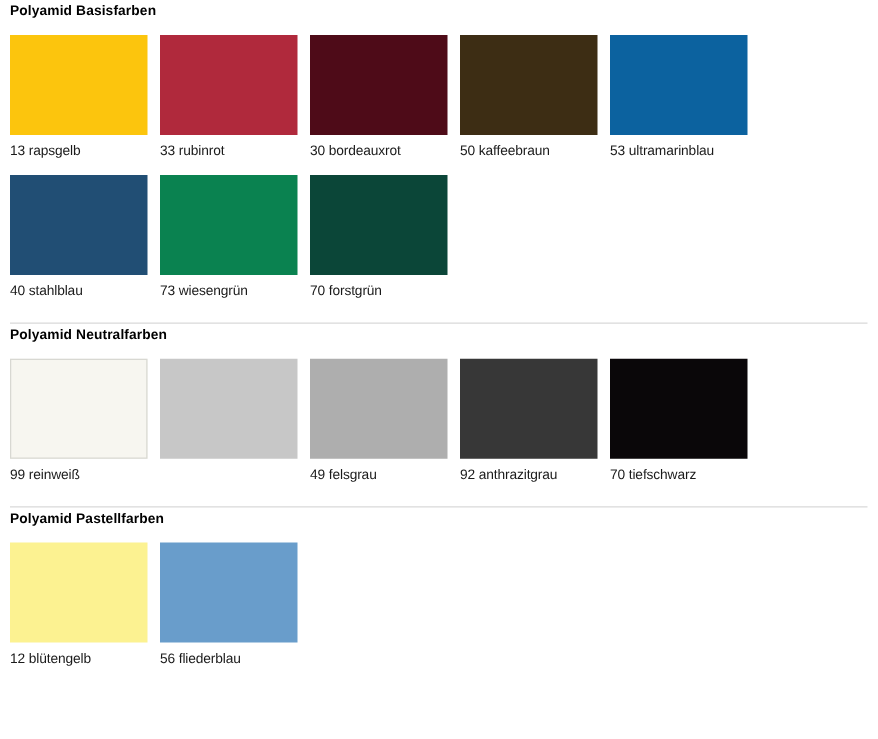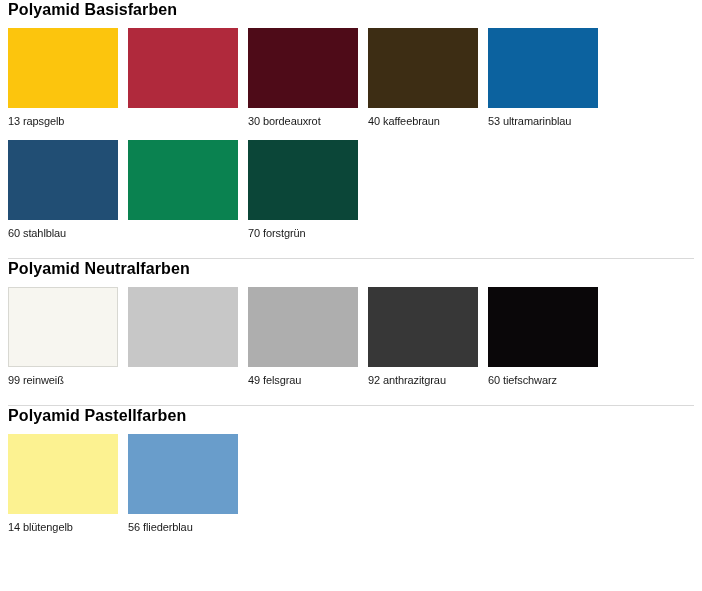--- a/index.html
+++ b/index.html
@@ -19,21 +19,21 @@
     position: relative;
     width: 702px;
     height: 591px;
     box-sizing: border-box;
     padding: 0 0 0 0;
   }
   .section {
     padding: 0 8px 0 8px;
   }
   .section-title {
-    font-size: 16px;
+    font-size: 11px;
     font-weight: bold;
     line-height: 13px;
     color: #000000;
     margin: 0;
     padding: 3px 0 0 0;
     letter-spacing: 0.1px;
   }
   .swatch-grid {
     display: flex;
     flex-wrap: wrap;
@@ -85,44 +85,46 @@
     <div class="section-title">Polyamid Basisfarben</div>
     <div class="swatch-grid">
 
       <div class="swatch-cell">
         <span class="swatch-chip" style="background-color: rgb(252, 197, 13);"></span>
         <div class="swatch-label">13 rapsgelb</div>
       </div>
 
       <div class="swatch-cell">
         <span class="swatch-chip" style="background-color: rgb(176, 41, 60);"></span>
+        <div class="swatch-label">33 rubinrot</div>
       </div>
 
       <div class="swatch-cell">
         <span class="swatch-chip" style="background-color: rgb(78, 11, 24);"></span>
         <div class="swatch-label">30 bordeauxrot</div>
       </div>
 
       <div class="swatch-cell">
         <span class="swatch-chip" style="background-color: rgb(61, 45, 20);"></span>
-        <div class="swatch-label">40 kaffeebraun</div>
+        <div class="swatch-label">50 kaffeebraun</div>
       </div>
 
       <div class="swatch-cell">
         <span class="swatch-chip" style="background-color: rgb(12, 98, 159);"></span>
         <div class="swatch-label">53 ultramarinblau</div>
       </div>
 
       <div class="swatch-cell">
         <span class="swatch-chip" style="background-color: rgb(33, 78, 116);"></span>
-        <div class="swatch-label">60 stahlblau</div>
+        <div class="swatch-label">40 stahlblau</div>
       </div>
 
       <div class="swatch-cell">
         <span class="swatch-chip" style="background-color: rgb(10, 130, 80);"></span>
+        <div class="swatch-label">73 wiesengrün</div>
       </div>
 
       <div class="swatch-cell">
         <span class="swatch-chip" style="background-color: rgb(11, 70, 56);"></span>
         <div class="swatch-label">70 forstgrün</div>
       </div>
 
     </div>
   </div>
 
@@ -146,35 +148,35 @@
         <div class="swatch-label">49 felsgrau</div>
       </div>
 
       <div class="swatch-cell">
         <span class="swatch-chip" style="background-color: rgb(55, 55, 55);"></span>
         <div class="swatch-label">92 anthrazitgrau</div>
       </div>
 
       <div class="swatch-cell">
         <span class="swatch-chip" style="background-color: rgb(10, 7, 9);"></span>
-        <div class="swatch-label">60 tiefschwarz</div>
+        <div class="swatch-label">70 tiefschwarz</div>
       </div>
 
     </div>
   </div>
 
   <div class="section-divider" style="background: rgb(217, 217, 217);"></div>
 
   <div class="section section-body">
     <div class="section-title">Polyamid Pastellfarben</div>
     <div class="swatch-grid">
 
       <div class="swatch-cell">
         <span class="swatch-chip" style="background-color: rgb(252, 242, 145);"></span>
-        <div class="swatch-label">14 blütengelb</div>
+        <div class="swatch-label">12 blütengelb</div>
       </div>
 
       <div class="swatch-cell">
         <span class="swatch-chip" style="background-color: rgb(105, 157, 203);"></span>
         <div class="swatch-label">56 fliederblau</div>
       </div>
 
     </div>
   </div>
 

